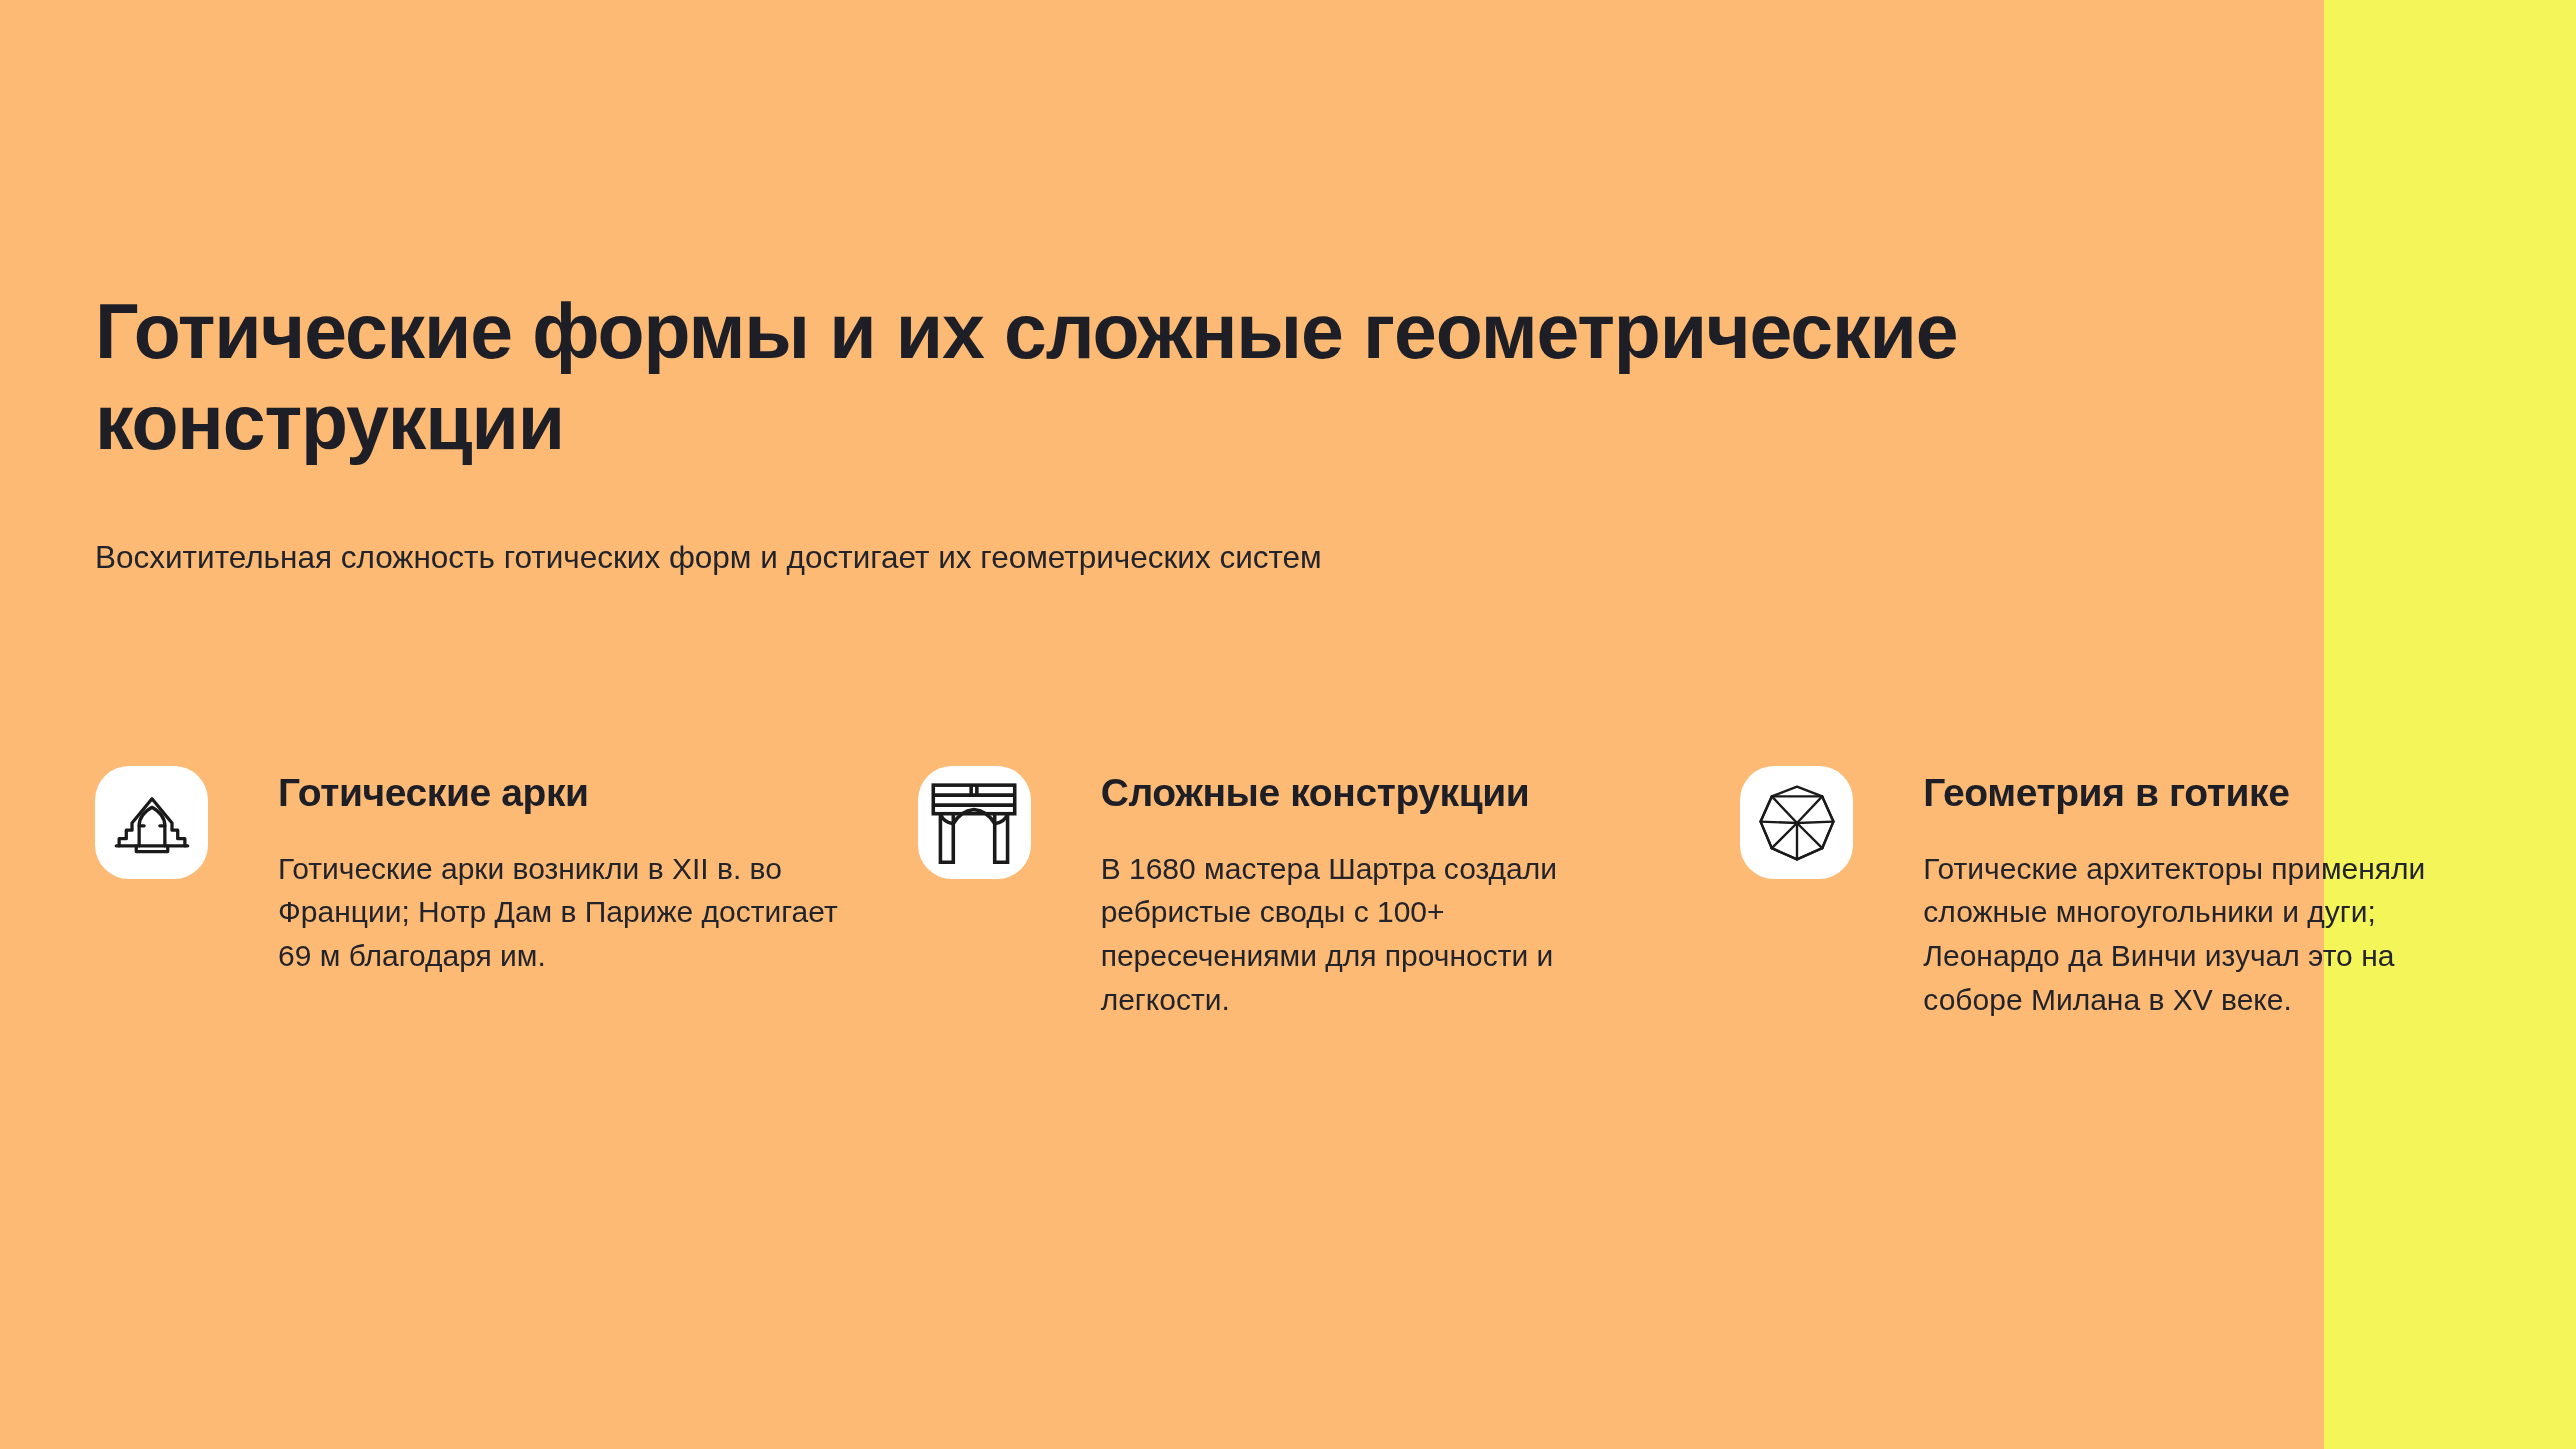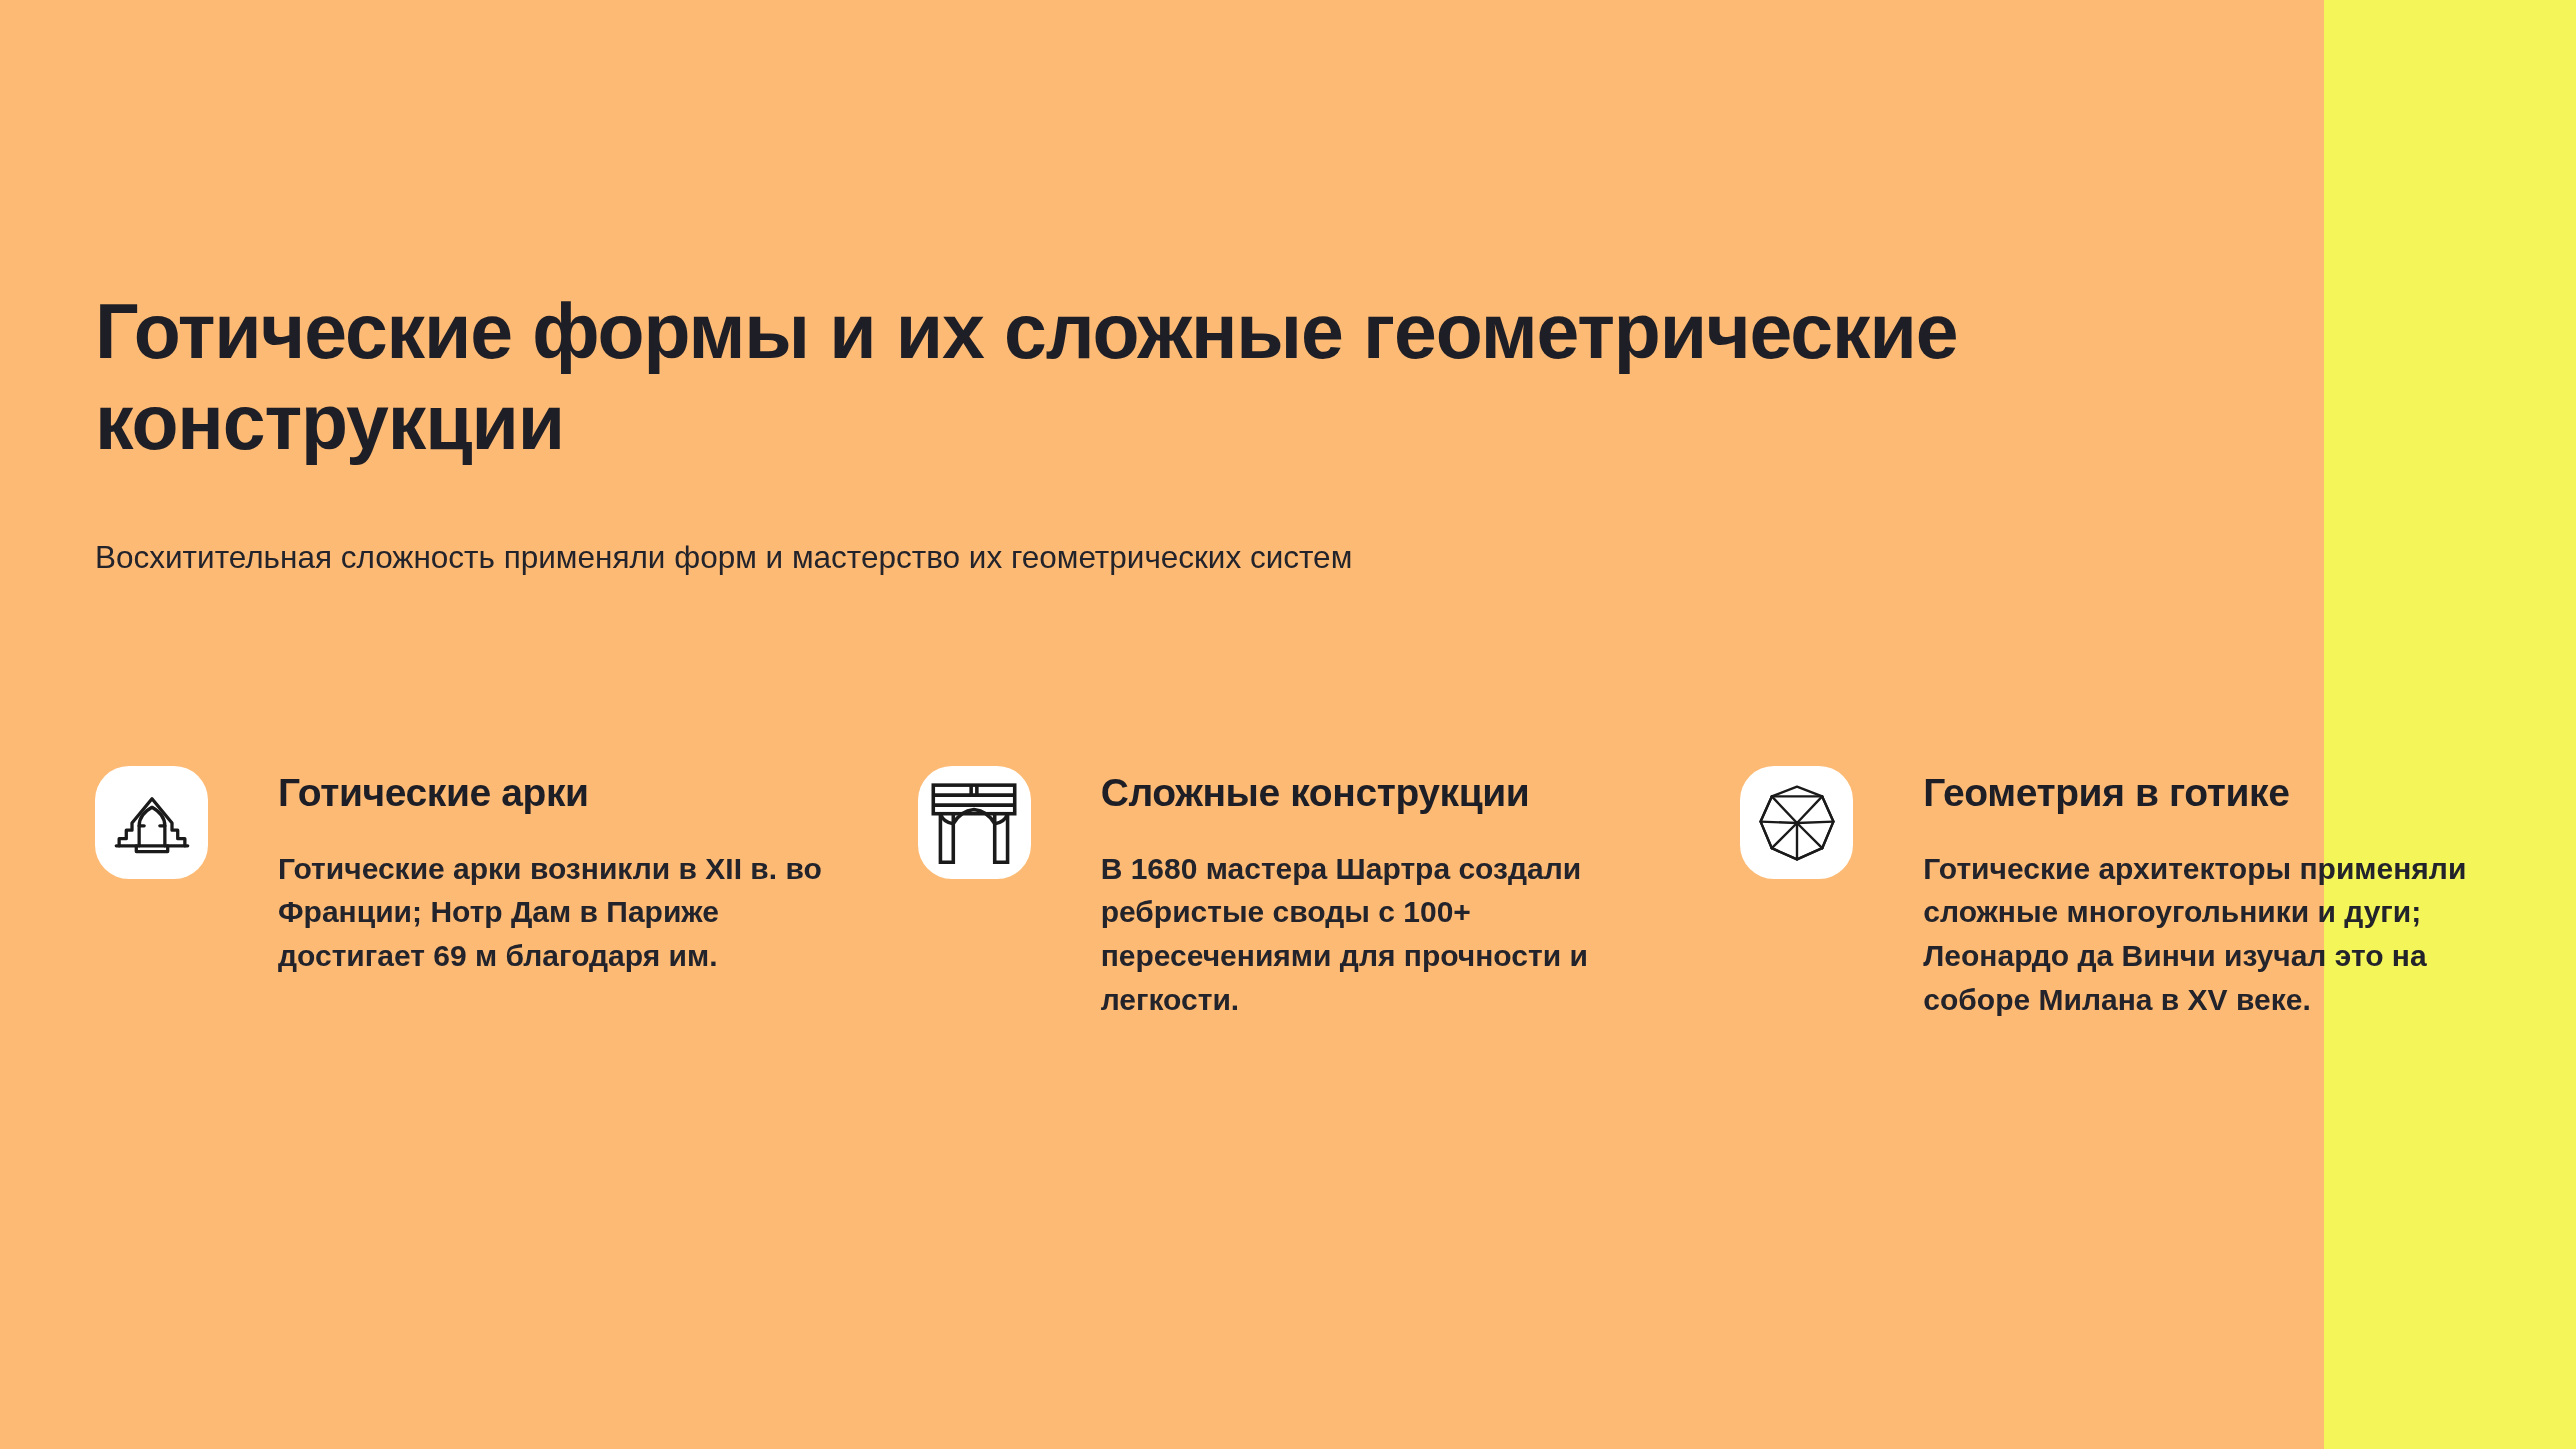--- a/index.html
+++ b/index.html
@@ -87,36 +87,36 @@
     font-weight:700;
     line-height:1.1;
     letter-spacing:-0.4px;
     color:#1E1E26;
     margin-bottom:31.5px;
     white-space:nowrap;
   }
   .card-text{
     font-size:30px;
     line-height:1.46;
-    font-weight:700;
+    font-weight:400;
     color:#23232B;
     max-width:565px;
   }
   .card:nth-child(3) .card-text{max-width:579px;}
 </style>
 </head>
 <body>
 
 <div class="slide">
 
   <div class="header">
     <h1 class="title">Готические формы и их сложные геометрические конструкции</h1>
   </div>
 
-  <div class="subtitle">Восхитительная сложность применяли форм и мастерство их геометрических систем</div>
+  <div class="subtitle">Восхитительная сложность готических форм и достигает их геометрических систем</div>
 
   <div class="cards">
 
     <div class="card">
       <div class="icon-tile">
         <span>
           <svg width="80" height="80" viewBox="0 0 112 112" fill="none" stroke="#1A1A1A" stroke-width="4.6" stroke-linejoin="round" stroke-linecap="round">
 
             <path d="M10 88 L10 78 L20 78 L20 66 L28 66 L28 56 L56 22 L84 56 L84 66 L92 66 L92 78 L102 78 L102 88"></path>
 

